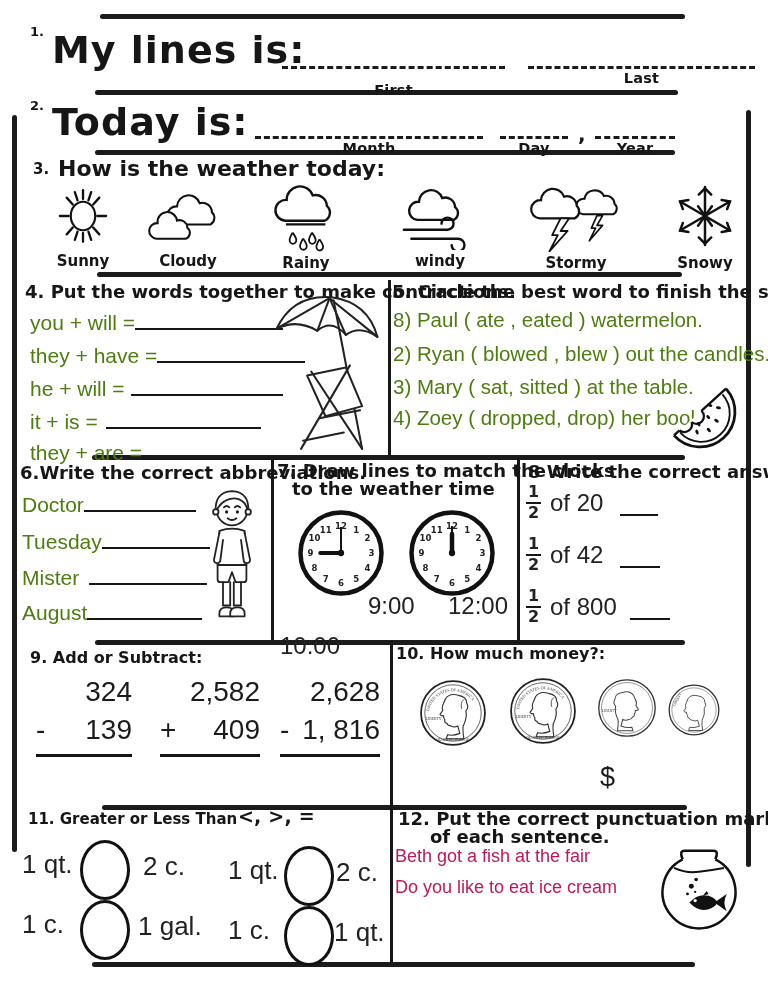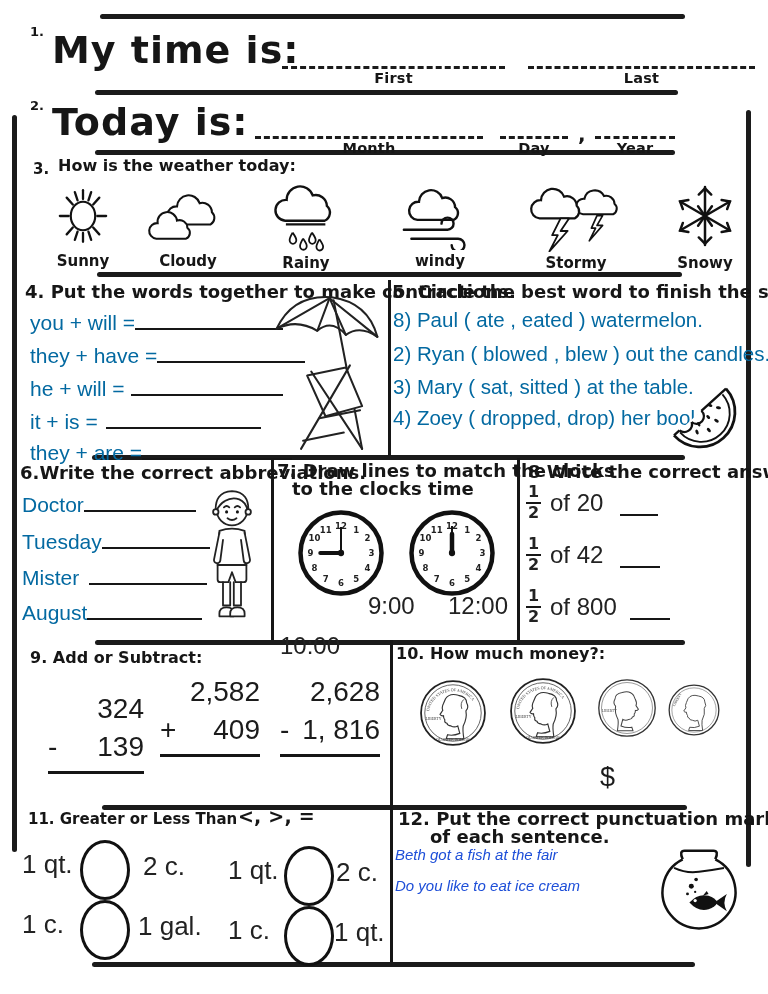--- a/index.html
+++ b/index.html
@@ -9,34 +9,34 @@
   .hand{font-family:"DejaVu Sans",sans-serif;font-weight:700;letter-spacing:.2px;}
   .body{font-family:"Liberation Sans",sans-serif;}
   .hbar{position:absolute;height:5px;background:#1b1b1b;border-radius:3px;}
   .vbar{position:absolute;width:5px;background:#1b1b1b;border-radius:3px;}
   .vdiv{position:absolute;width:2.5px;background:#161616;}
   .dashline{position:absolute;height:0;border-top:3.5px dashed #1b1b1b;}
   .fieldlabel{position:absolute;text-align:center;font-size:14.5px;}
   .bigtitle{position:absolute;font-size:38px;font-weight:700;font-family:"DejaVu Sans",sans-serif;letter-spacing:1px;}
   .numlab{position:absolute;font-size:13px;font-weight:700;font-family:"DejaVu Sans",sans-serif;}
   .sechead{position:absolute;font-size:18px;font-weight:700;font-family:"DejaVu Sans",sans-serif;white-space:nowrap;}
-  .item{position:absolute;font-size:21px;color:#0369a1;white-space:nowrap;}
+  .item{position:absolute;font-size:21px;color:#4d7c0f;white-space:nowrap;}
   .blank{display:inline-block;border-bottom:2.5px solid #161616;height:1.05em;vertical-align:baseline;}
   .wx{position:absolute;text-align:center;}
   .wx-label{font-family:"DejaVu Sans",sans-serif;font-weight:700;font-size:15px;margin-top:2px;}
   .time{position:absolute;font-size:24px;color:#222;}
   .fracrow{position:absolute;display:flex;align-items:center;gap:9px;font-size:24px;color:#222;}
   .frac{display:inline-flex;flex-direction:column;align-items:center;font-weight:700;font-size:16px;line-height:1.05;font-family:"DejaVu Sans",sans-serif;}
   .frac .fbar{width:15px;border-top:2.5px solid #161616;margin:1px 0;}
   .prob{position:absolute;width:100px;font-size:28px;color:#1b1b1b;padding-bottom:8px;border-bottom:3px solid #161616;}
   .prob .top{text-align:right;}
   .prob .bot{display:flex;justify-content:space-between;margin-top:6px;}
   .cmp-circle{position:absolute;width:44px;height:54px;border:3.5px solid #111;border-radius:50%;background:#fff;}
   .cmp-txt{position:absolute;font-size:26px;color:#222;white-space:nowrap;}
-  .sent{position:absolute;font-size:15px;color:#1d4ed8;white-space:nowrap;font-style:italic;}
+  .sent{position:absolute;font-size:18px;color:#be185d;white-space:nowrap;}
   svg{display:block;}
 </style>
 </head>
 <body>
 
 <div id="page">
 
   <div class="hbar" style="left:100px;top:14px;width:585px;"></div>
   <div class="hbar" style="left:95px;top:90px;width:583px;"></div>
   <div class="hbar" style="left:95px;top:150px;width:580px;"></div>
@@ -46,38 +46,38 @@
   <div class="hbar" style="left:102px;top:805px;width:585px;"></div>
   <div class="hbar" style="left:92px;top:962px;width:603px;"></div>
   <div class="vbar" style="left:12px;top:115px;height:737px;"></div>
   <div class="vbar" style="left:746px;top:110px;height:757px;"></div>
   <div class="vdiv" style="left:388px;top:280px;height:176px;"></div>
   <div class="vdiv" style="left:271px;top:458px;height:182px;"></div>
   <div class="vdiv" style="left:517px;top:458px;height:182px;"></div>
   <div class="vdiv" style="left:390px;top:640px;height:322px;"></div>
 
   <div class="numlab" style="left:30px;top:24px;">1.</div>
-  <div class="bigtitle" style="left:52px;top:28px;">My time is:</div>
+  <div class="bigtitle" style="left:52px;top:28px;">My lines is:</div>
   <div class="dashline" style="left:282px;top:66px;width:223px;"></div>
-  <div class="fieldlabel hand" style="left:282px;top:70px;width:223px;">First</div>
+  <div class="fieldlabel hand" style="left:282px;top:82px;width:223px;">First</div>
   <div class="dashline" style="left:528px;top:66px;width:227px;"></div>
   <div class="fieldlabel hand" style="left:528px;top:70px;width:227px;">Last</div>
 
   <div class="numlab" style="left:30px;top:98px;">2.</div>
   <div class="bigtitle" style="left:52px;top:100px;">Today is:</div>
   <div class="dashline" style="left:255px;top:136px;width:228px;"></div>
   <div class="fieldlabel hand" style="left:255px;top:140px;width:228px;">Month</div>
   <div class="dashline" style="left:500px;top:136px;width:68px;"></div>
   <div class="fieldlabel hand" style="left:500px;top:140px;width:68px;">Day</div>
   <div class="abs hand" style="left:578px;top:122px;font-size:20px;">,</div>
   <div class="dashline" style="left:595px;top:136px;width:80px;"></div>
   <div class="fieldlabel hand" style="left:595px;top:140px;width:80px;">Year</div>
 
   <div class="numlab" style="left:33px;top:160px;font-size:15px;">3.</div>
-  <div class="sechead" style="left:58px;top:156px;font-size:16px;">How is the weather today:</div>
+  <div class="sechead" style="left:58px;top:156px;font-size:22px;">How is the weather today:</div>
 
   <div class="wx" style="left:45px;top:182px;width:76px;">
     <svg width="76" height="68" viewBox="0 0 100 100">
       <ellipse cx="50" cy="50" rx="18" ry="21" fill="none" stroke="#111" stroke-width="3.2"></ellipse>
       <g stroke="#111" stroke-width="3.4" stroke-linecap="round">
         <line x1="50" y1="25" x2="50" y2="12"></line>
           <line x1="50" y1="75" x2="50" y2="88"></line>
         <line x1="29" y1="50" x2="16" y2="50"></line>
           <line x1="71" y1="50" x2="84" y2="50"></line>
         <line x1="35" y1="33" x2="26" y2="23"></line>
@@ -237,21 +237,21 @@
       <path d="M42 109 v26 h8 v-26" fill="none"></path>
       <path d="M26 144 q0 -7 8 -7 q8 0 8 7 v3 h-16 z"></path>
       <path d="M38 144 q0 -7 8 -7 q8 0 8 7 v3 h-16 z"></path>
     </g>
   </svg>
 
   <div class="sechead" style="left:277px;top:460px;">
     <span>7.</span>
     <span>Draw lines to match the clocks</span>
   </div>
-  <div class="sechead" style="left:292px;top:478px;">to the clocks time</div>
+  <div class="sechead" style="left:292px;top:478px;">to the weather time</div>
 
   <svg class="abs" style="left:296px;top:508px;" width="90" height="90" viewBox="0 0 100 100">
     <circle cx="50" cy="50" r="45" fill="#fff" stroke="#111" stroke-width="5"></circle>
     <g font-family="DejaVu Sans, sans-serif" font-size="9.5" font-weight="700" fill="#222" text-anchor="middle">
       <text x="50" y="23.5">12</text>
         <text x="67" y="28">1</text>
       <text x="79.5" y="37">2</text>
         <text x="84" y="53.5">3</text>
       <text x="79.5" y="70">4</text>
         <text x="67" y="82">5</text>
@@ -321,21 +321,21 @@
         <span>2</span>
       </span>
     <span>of 800</span>
     <span class="blank" style="width:40px;margin-left:4px;"></span>
   </div>
 
   <div class="sechead" style="left:30px;top:648px;font-size:16px;">
     <span>9.</span>
     <span>Add or Subtract:</span>
   </div>
-  <div class="prob" style="left:48px;top:676px;width:96px;margin-top:17px;">
+  <div class="prob" style="left:36px;top:676px;width:96px;">
     <div class="top">324</div>
     <div class="bot">
         <span>-</span>
         <span>139</span>
       </div>
   </div>
   <div class="prob" style="left:160px;top:676px;width:100px;">
     <div class="top">2,582</div>
     <div class="bot">
         <span>+</span>

